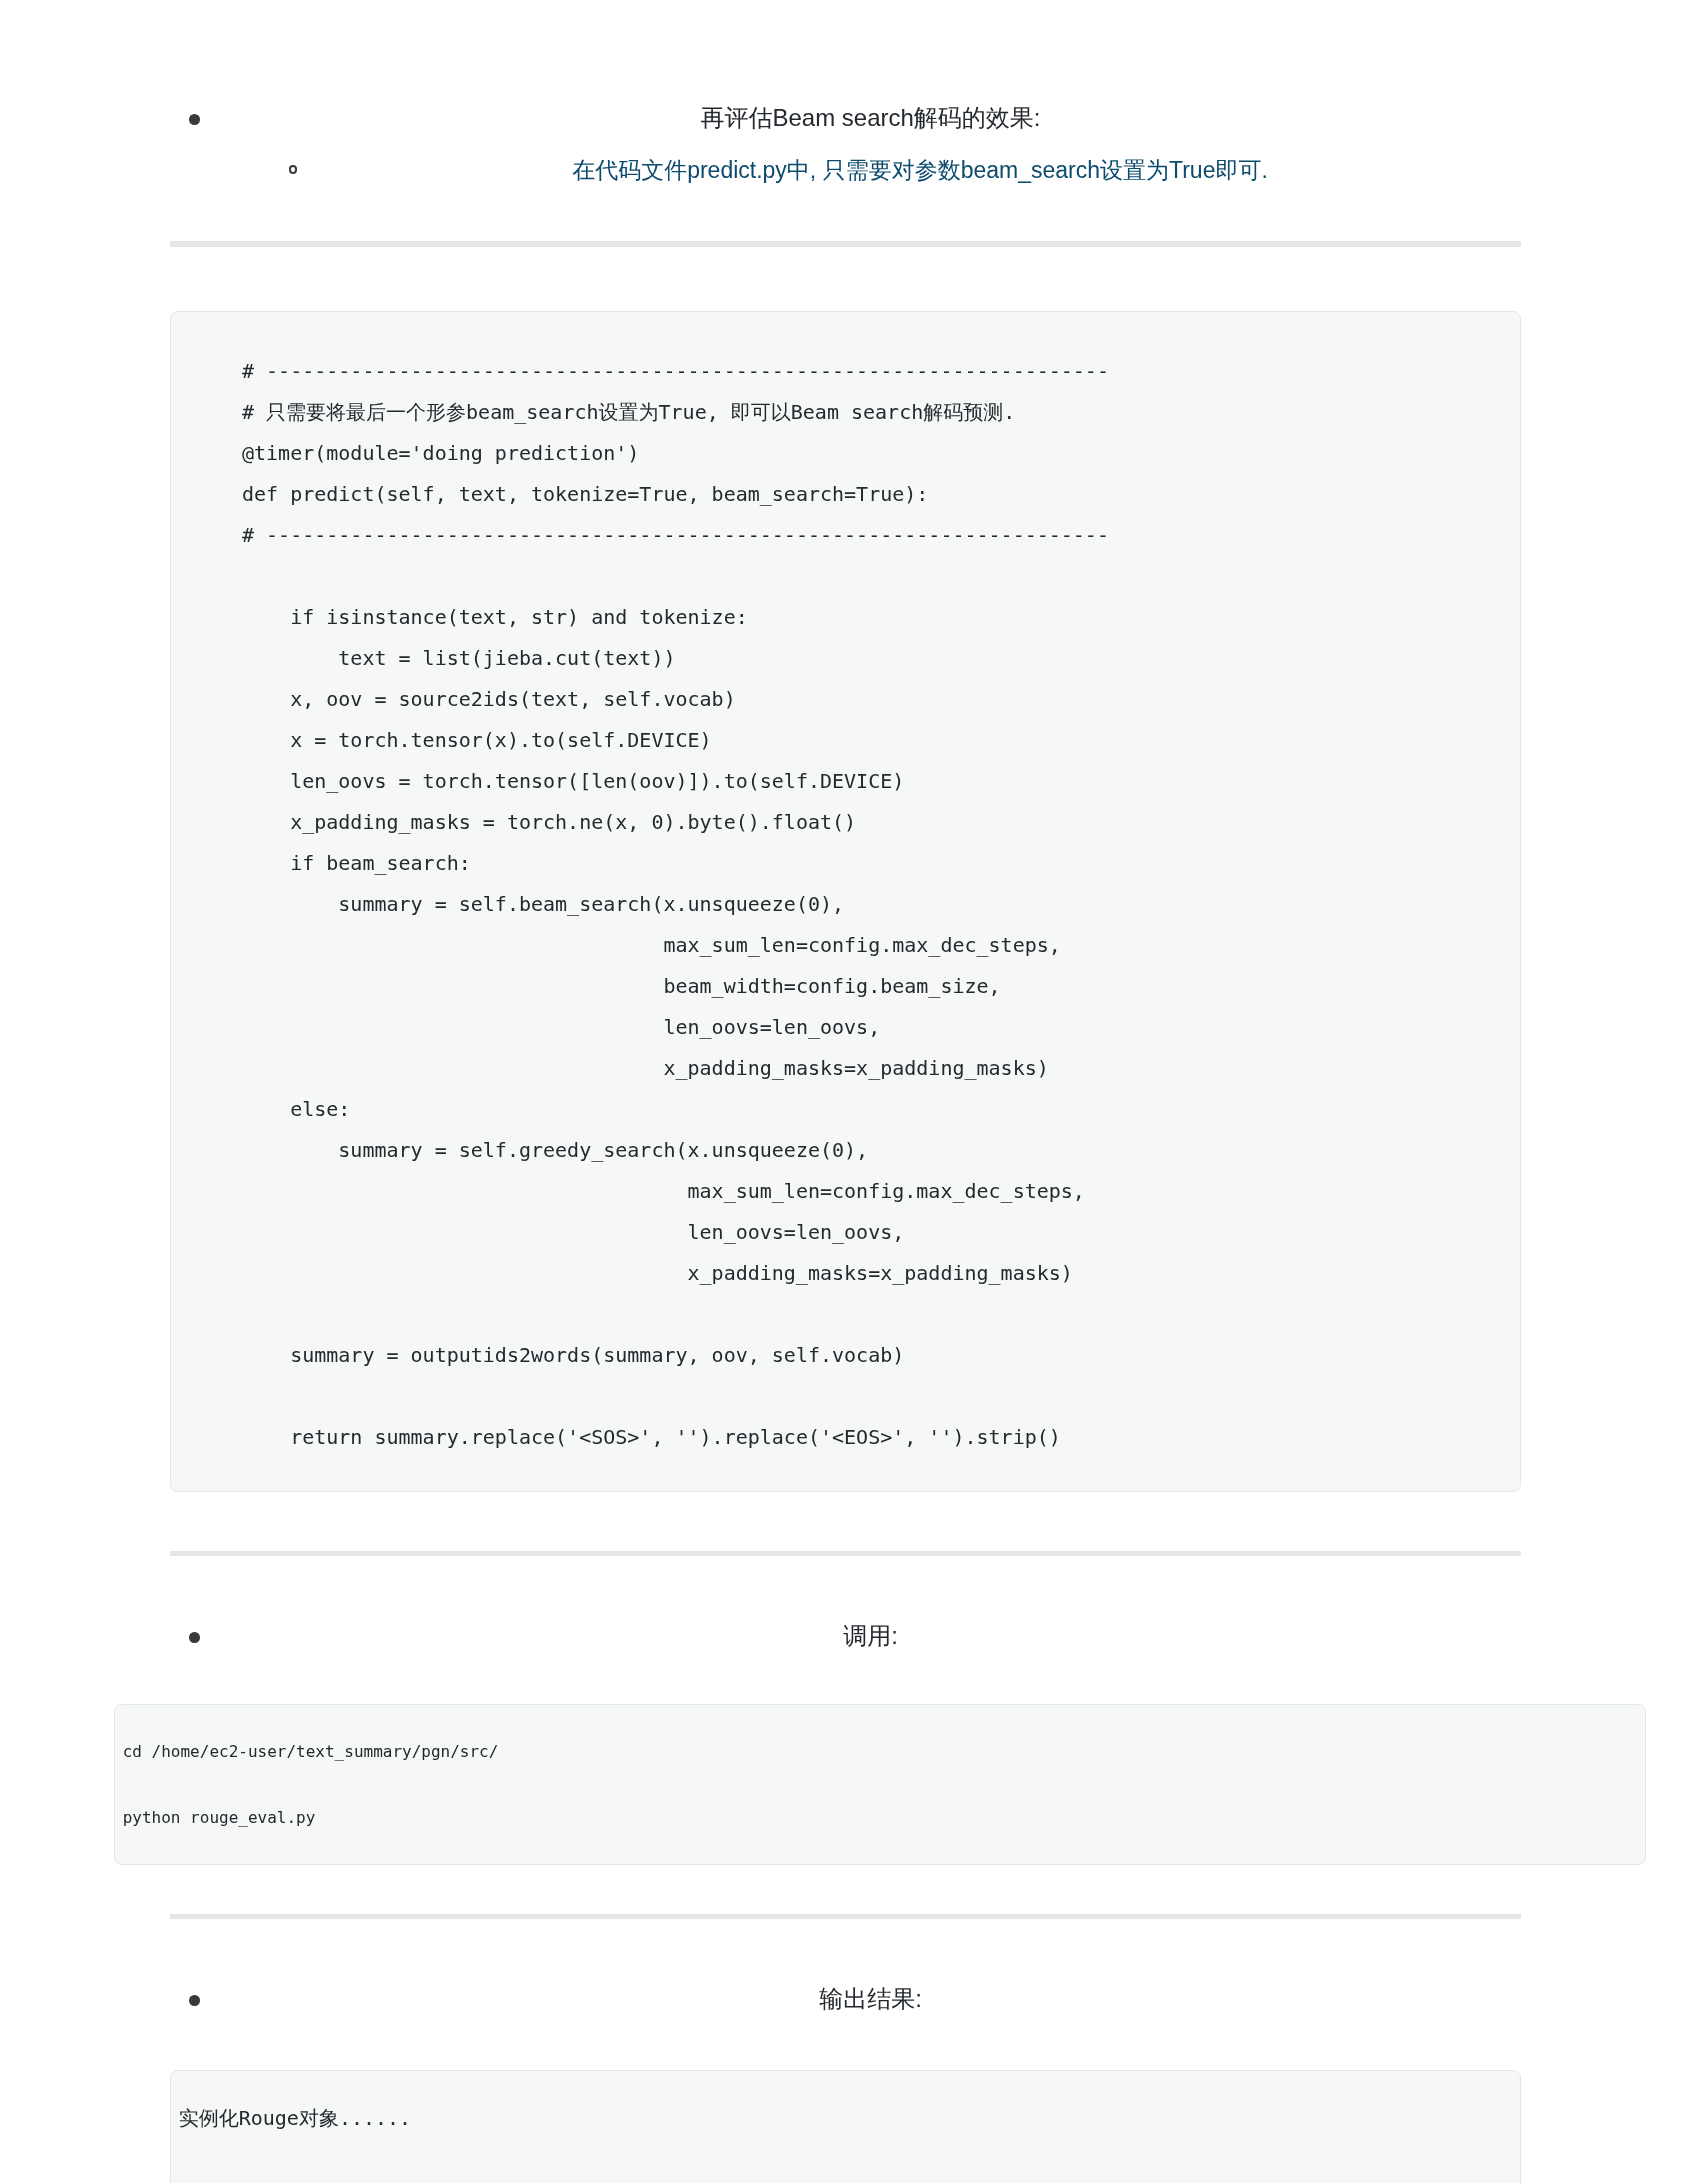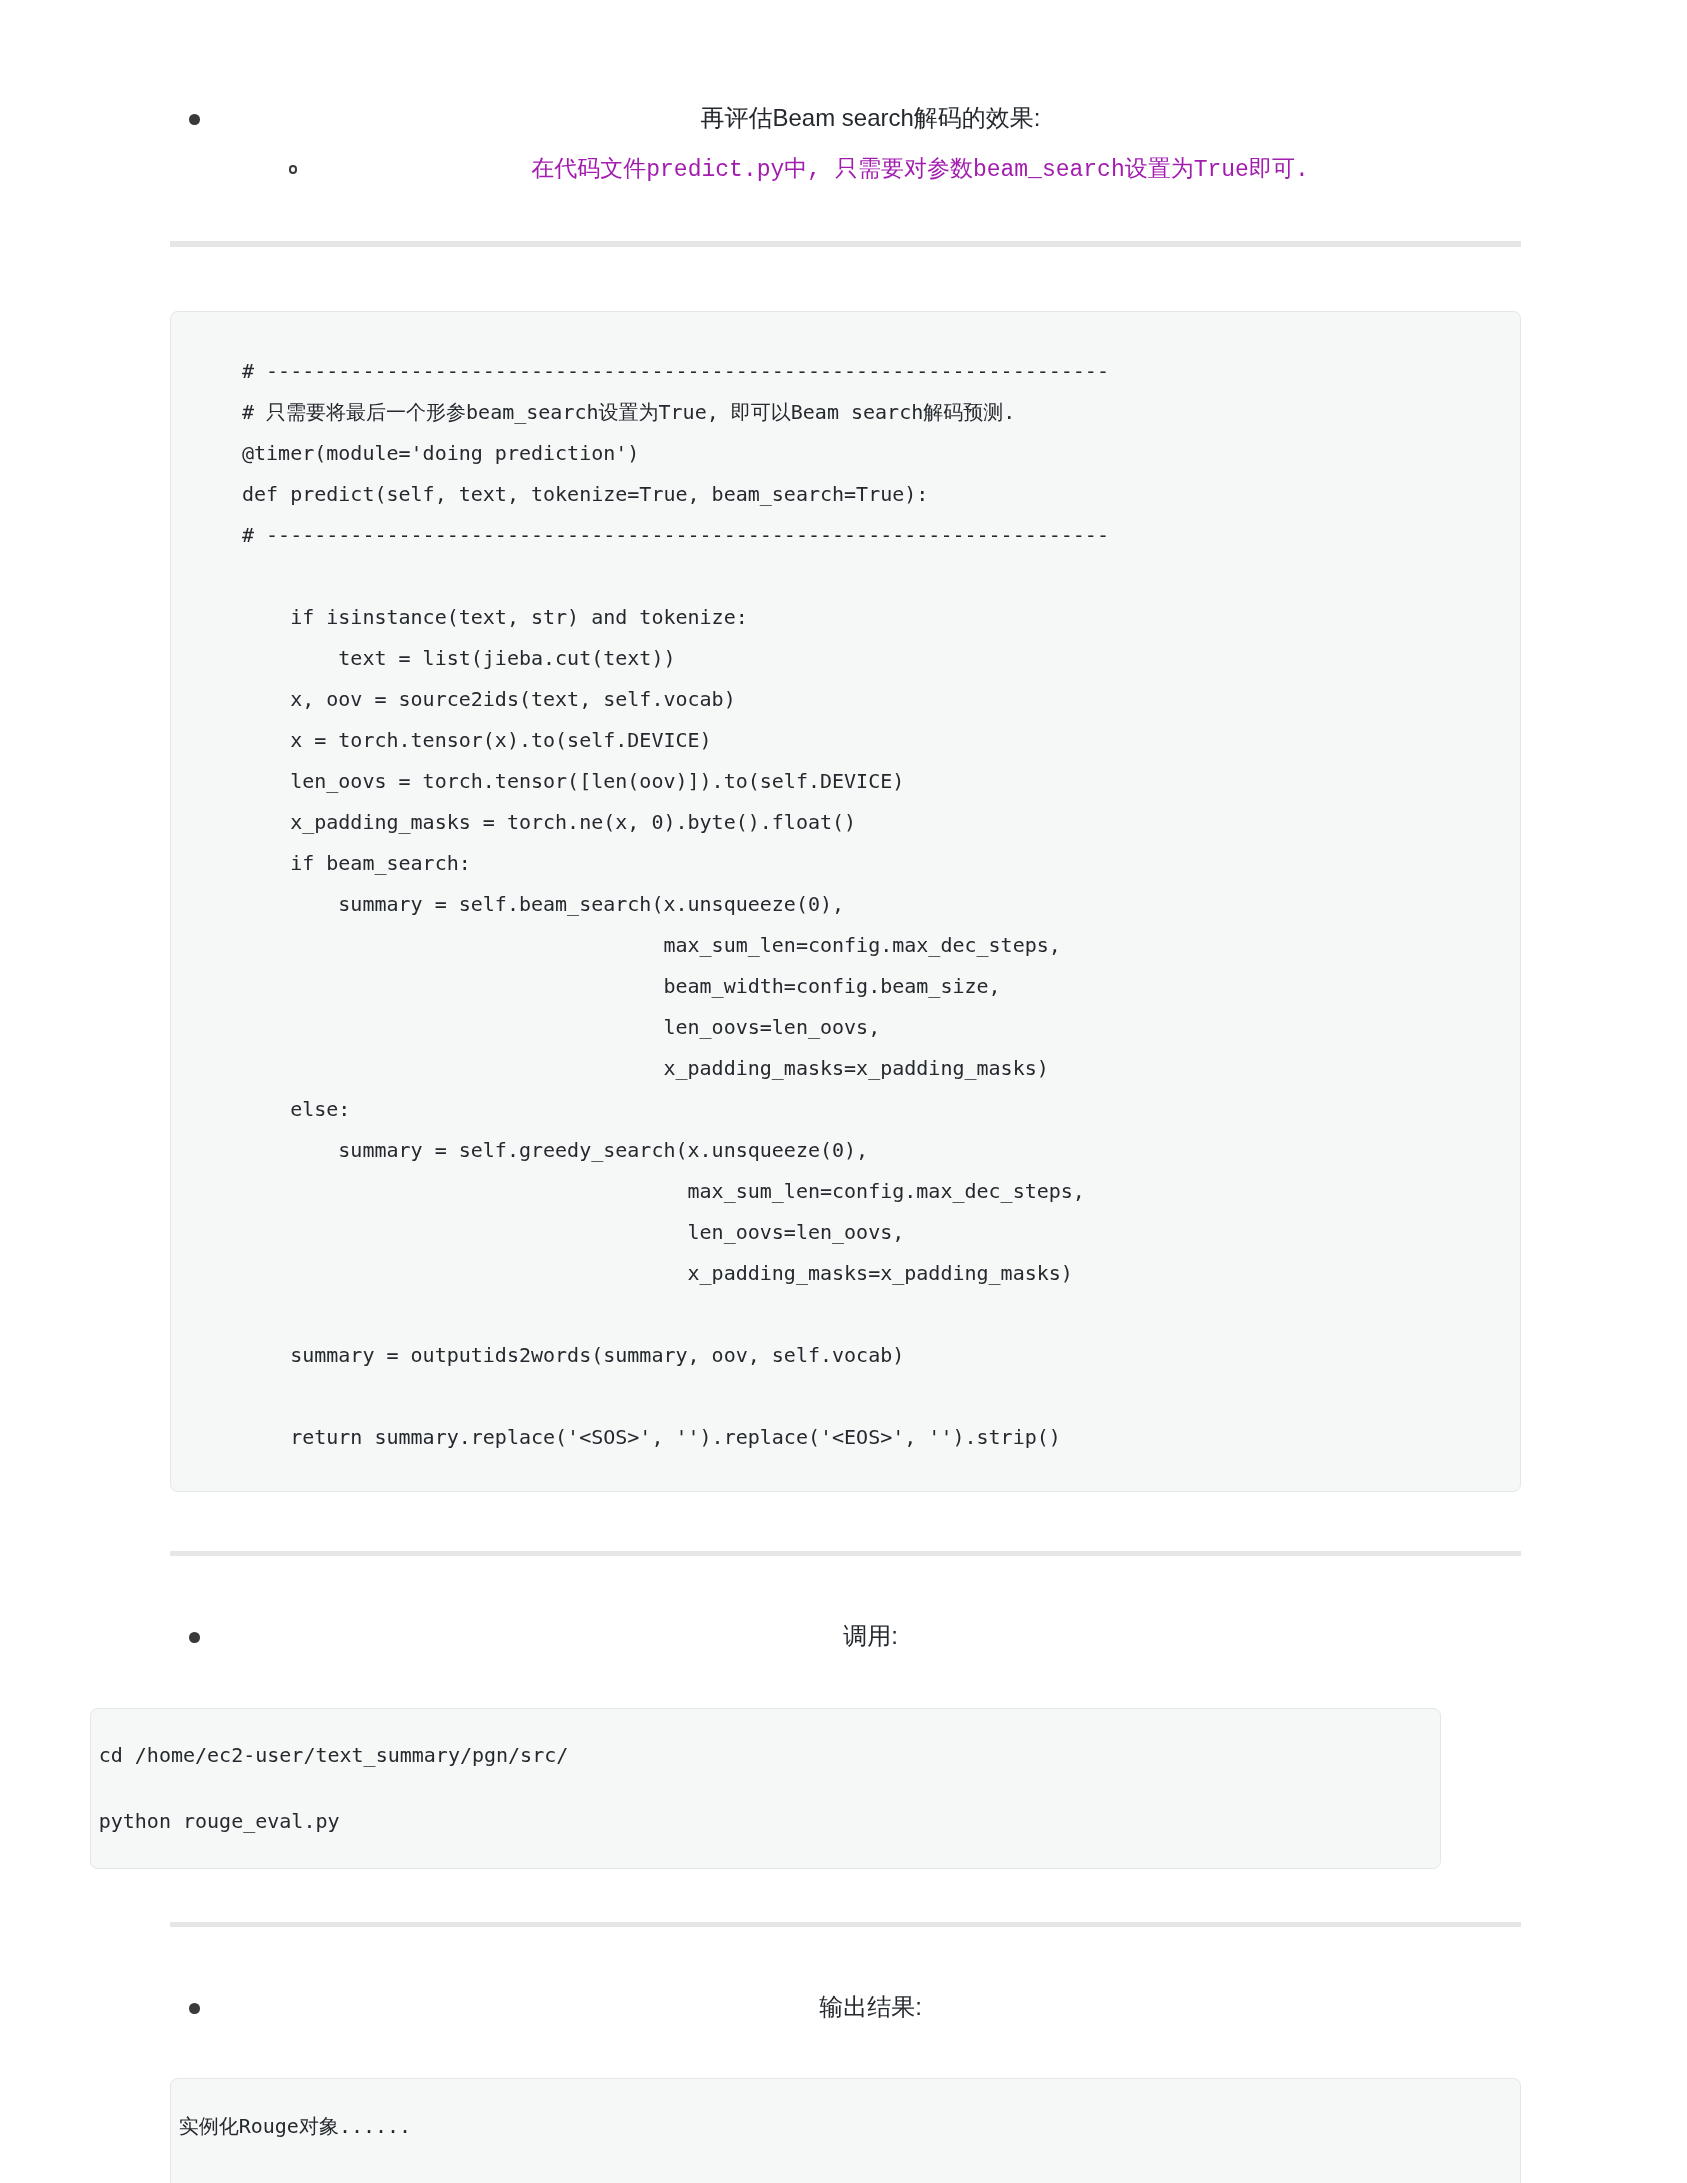--- a/index.html
+++ b/index.html
@@ -59,23 +59,22 @@
   .ul-l2 {
     list-style: none;
     margin: 15.4px 0 0 0;
     padding: 0 0 0 57px;
   }
   .li-l2 {
     position: relative;
     padding-left: 42px;
     font-size: 23px;
     line-height: 1.6;
-    color: #a21caf;
+    color: #0c4a6e;
     margin-bottom: 8.8px;
-    font-family: Liberation Mono, monospace;
   }
   .li-l2:last-child { margin-bottom: 0; }
   .li-l2 > .bullet-circle {
     position: absolute;
     left: 12px;
     top: 13.8px;
     width: 8.3px;
     height: 8.3px;
     border-radius: 50%;
     border: 2.2px solid #3a3a3a;
@@ -105,24 +104,24 @@
     overflow: hidden;
   }
   .codeblock.python {
     width: 1351px;
     margin-left: 170px;
     padding: 39px 22px 33px 71px;
     font-size: 20px;
     line-height: 41px;
   }
   .codeblock.shell {
-    width: 1351px;
-    margin-left: 90px;
+    width: 1532px;
+    margin-left: 114px;
     padding: 30px 22px 30px 7.7px;
-    font-size: 20px;
+    font-size: 16px;
     line-height: 33px;
   }
   .codeblock.output {
     width: 1351px;
     margin-left: 170px;
     padding: 31px 22px 66px 7.7px;
     font-size: 20px;
     line-height: 33px;
     font-family: "Liberation Sans", "DejaVu Sans", sans-serif;
   }

